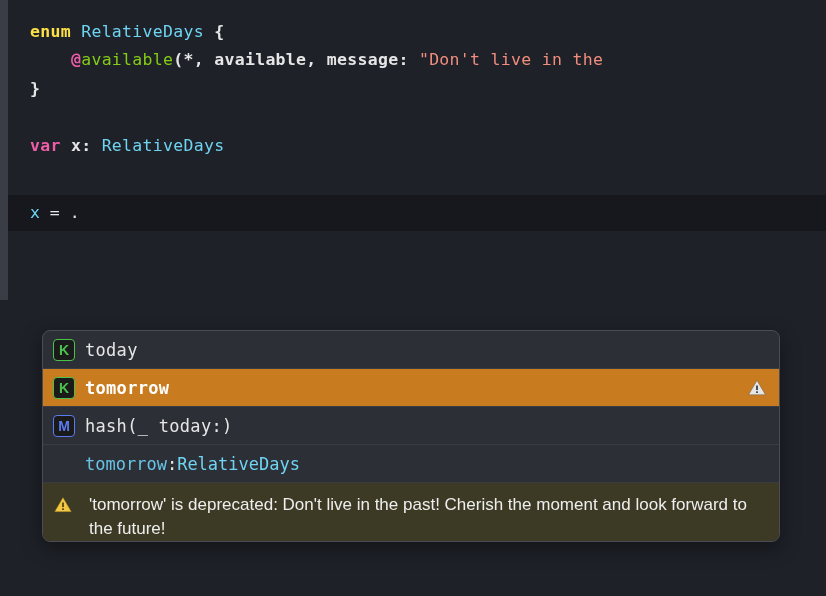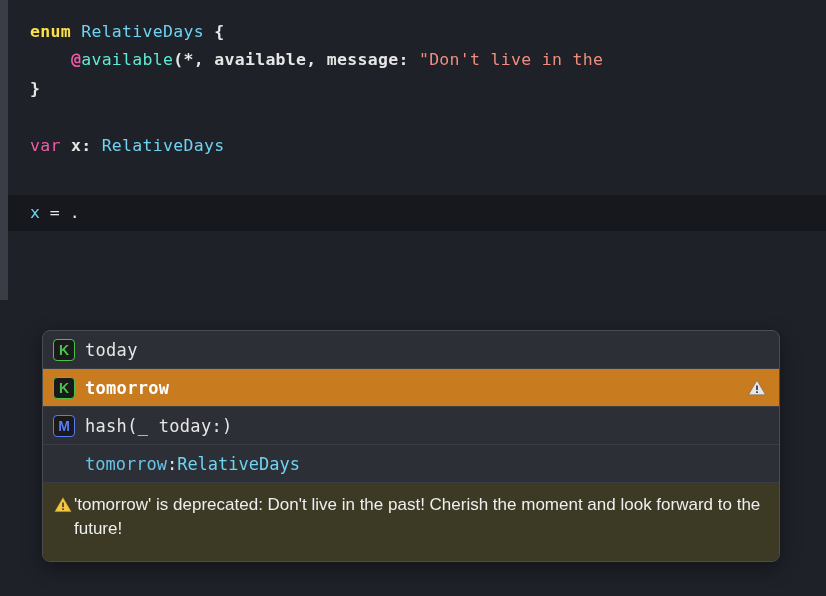--- a/index.html
+++ b/index.html
@@ -16,24 +16,24 @@
   .editor {
     padding: 18px 0 0 30px;
     line-height: 1.72;
     letter-spacing: 0.3px;
   }
   .line { white-space: pre; }
   .kw-pink { color: #fde047; font-weight: 700; }
   .typename { color: #6fd3f2; }
   .ident { color: #68c3e6; }
   .attr-at { color: #ef5da8; font-weight: 700; }
-  .attr-name { color: #5eead4; }
+  .attr-name { color: #84cc16; }
   .plain { color: #e6e6e6; font-weight: 600; }
   .string { color: #f08d7e; }
-  .var-kw { color: #ef5da8; font-weight: 400; }
+  .var-kw { color: #ef5da8; font-weight: 700; }
   .colon { color: #e6e6e6; font-weight: 600; }
 
   .input-bar {
     margin-top: 35px;
     background: #16181e;
     padding: 5px 30px;
     line-height: 1.6;
   }
   .ib-x { color: #6fd3f2; }
   .ib-eq { color: #e6e6e6; }
@@ -95,23 +95,23 @@
     padding: 0 12px 0 42px;
     border-bottom: 1px solid #3a3c44;
     background: #2d2f36;
     font-size: 17px;
   }
   .detail-name { color: #68c3e6; }
   .detail-type { color: #6fd3f2; }
   .detail-colon { color: #e6e6e6; }
   .warn-box {
     background: #3c3a24;
-    padding: 10px 14px 20px 10px;
+    padding: 10px 14px 0 10px;
     display: flex;
-    gap: 1px;
+    gap: 16px;
     align-items: flex-start;
     font-family: -apple-system, "SF Pro", "Helvetica Neue", Arial, sans-serif;
     font-size: 17px;
     line-height: 1.4;
     color: #eee;
   }
 </style>
 </head>
 <body>
 

